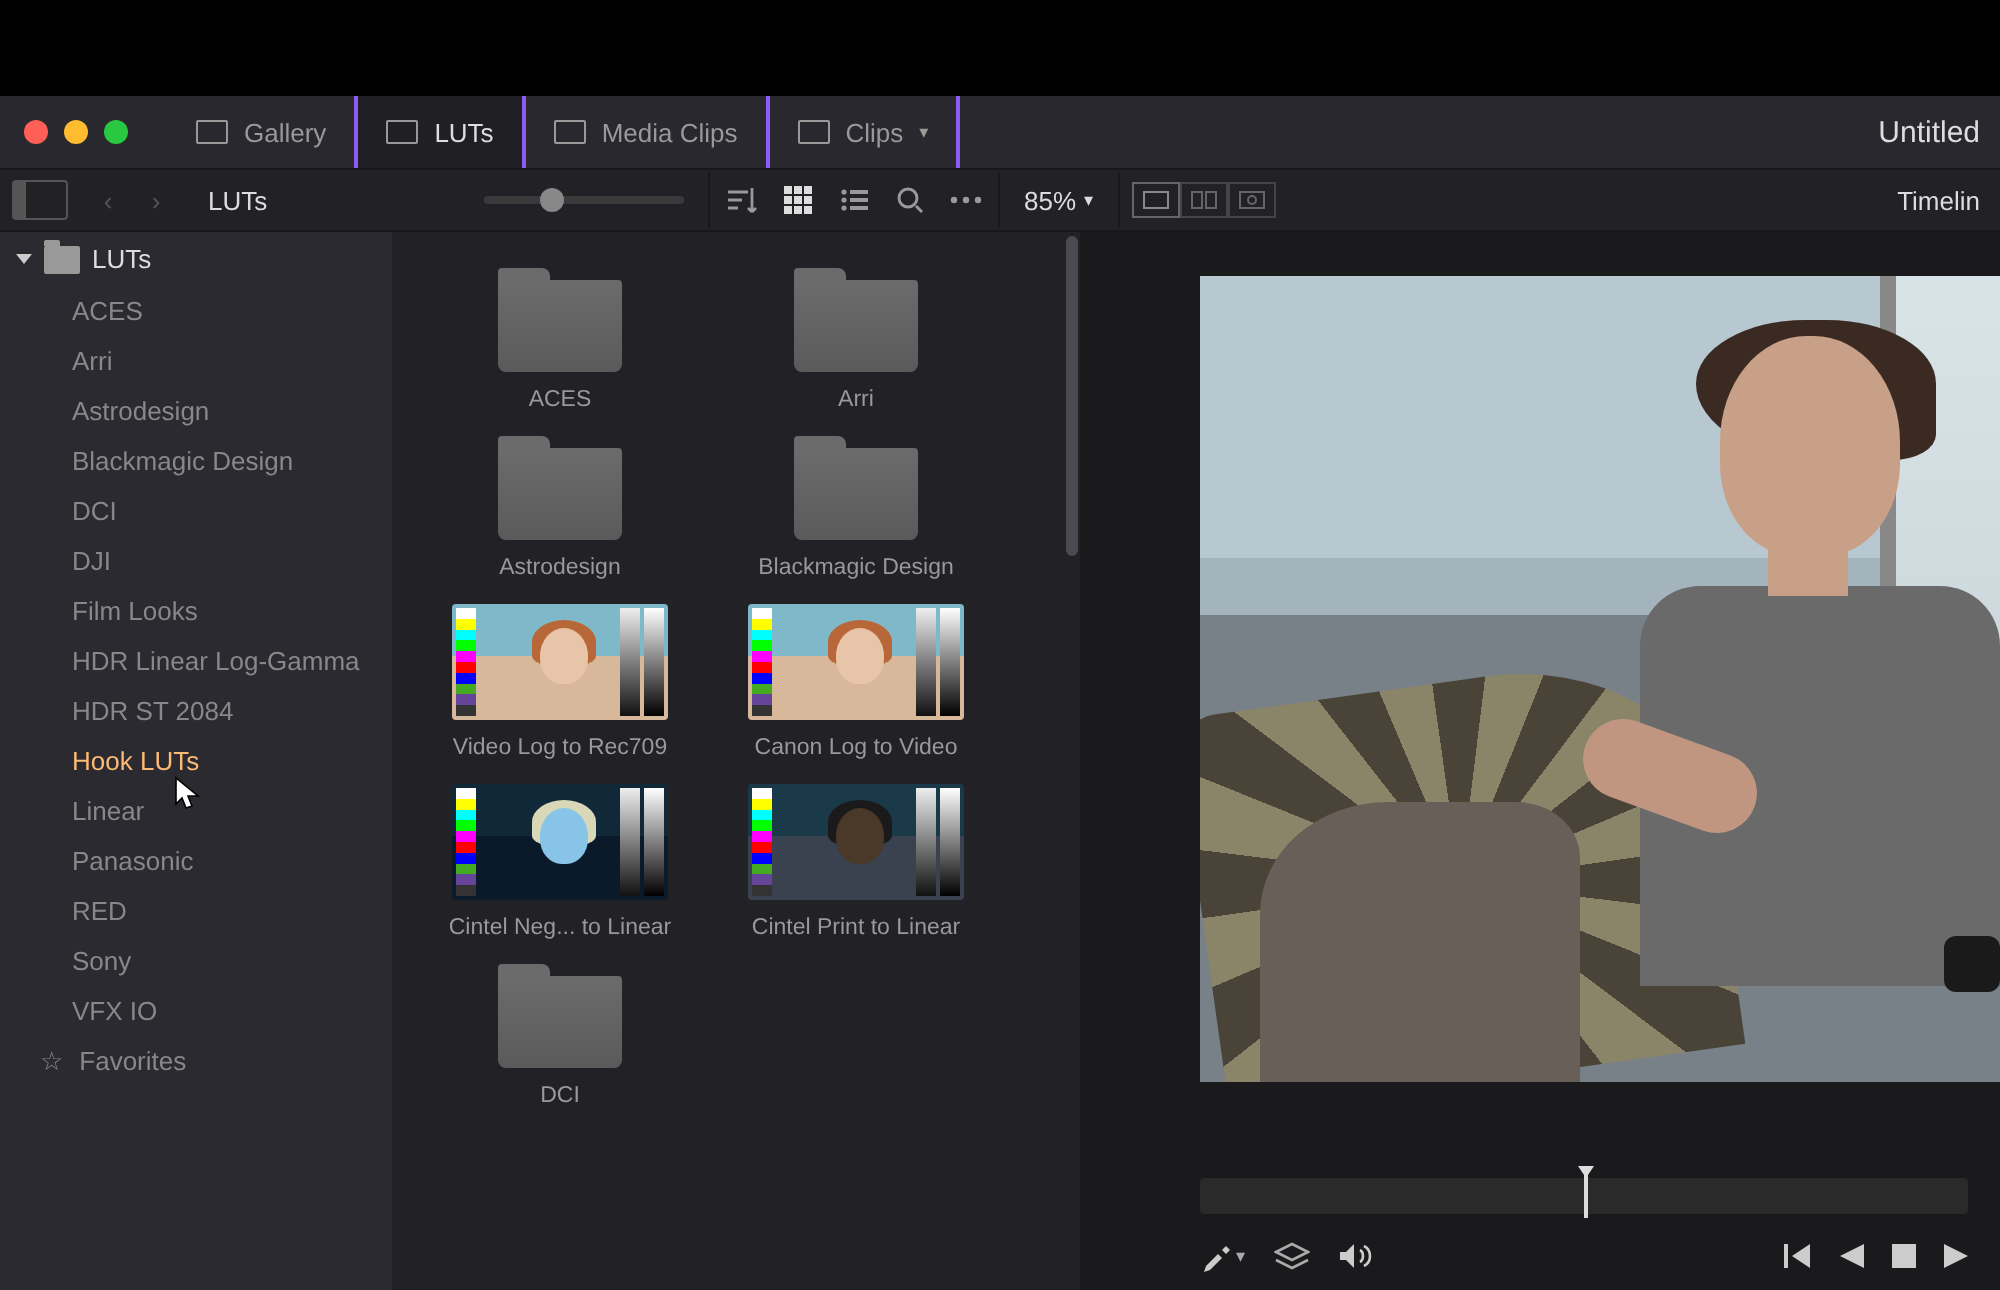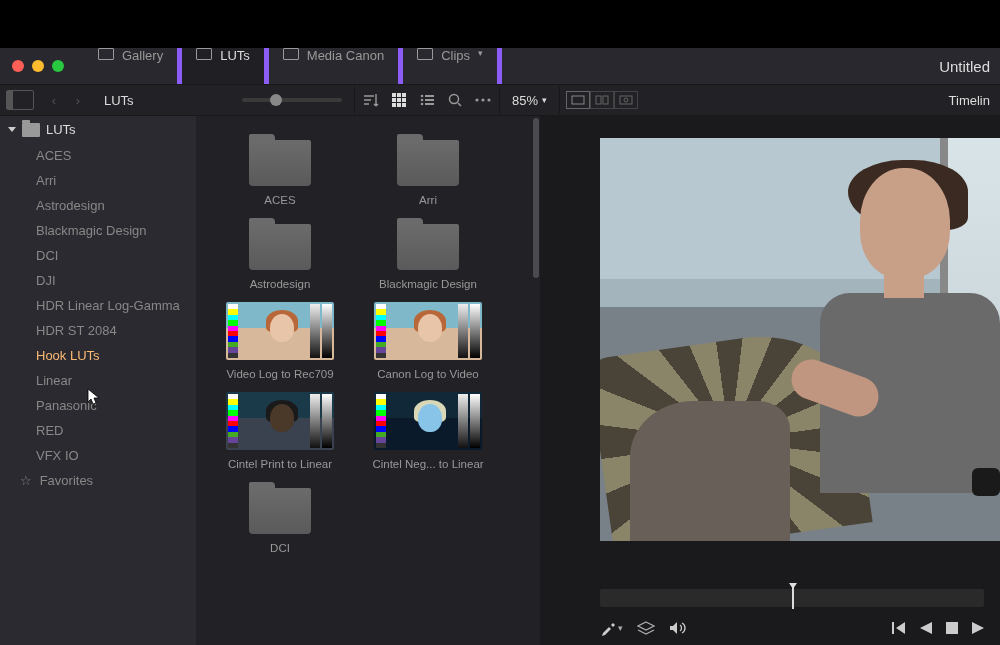--- a/index.html
+++ b/index.html
@@ -11,21 +11,21 @@
   
   
   .top-toolbar { height: 36px; background: #28282e; display: flex; align-items: center; padding: 0 0 0 12px; position: relative; }
   .traffic-lights { display: flex; gap: 8px; margin-right: 20px; }
   .traffic-light { width: 12px; height: 12px; border-radius: 50%; }
   .tl-close { background: #ff5f57; }
   .tl-min { background: #febc2e; }
   .tl-max { background: #28c840; }
   
   .tab-set { display: flex; align-items: stretch; height: 36px; }
-  .tab { display: flex; padding: 0 14px; gap: 8px; color: #999; cursor: pointer; border-right: 5px solid #8b5cf6;}
+  .tab { display: flex; align-items: center; padding: 0 14px; gap: 8px; color: #999; cursor: pointer; border-right: 2px solid #8b5cf6;}
   .tab.active { background: #1f1f24; color: #ddd; }
   .tab-icon { width: 16px; height: 12px; border: 1px solid #999; border-radius: 1px; position: relative; }
   .project-title { position: absolute; right: 10px; color: #ddd; font-size: 15px; }
   
   
   .second-toolbar { height: 32px; background: #212126; display: flex; align-items: center; border-top: 1px solid #181818; border-bottom: 1px solid #181818; }
   .panel-toggle { width: 28px; height: 20px; border: 1px solid #555; border-radius: 2px; margin: 0 6px; position: relative; cursor: pointer; }
   .panel-toggle::before { content:""; position:absolute; left:0; top:0; bottom:0; width:6px; background:#555; }
   .nav-arrows { display: flex; gap: 4px; padding: 0 4px; }
   .nav-arrow { width: 20px; height: 20px; display:flex; align-items:center; justify-content:center; color:#555; cursor:pointer; }
@@ -118,21 +118,21 @@
         <div class="tab">
           <span class="tab-icon"></span>
           <span>Gallery</span>
         </div>
         <div class="tab active">
           <span class="tab-icon"></span>
           <span>LUTs</span>
         </div>
         <div class="tab">
           <span class="tab-icon"></span>
-          <span>Media Canon</span>
+          <span>Media Clips</span>
         </div>
         <div class="tab">
           <span class="tab-icon"></span>
           <span>Clips</span>
           <span style="font-size: 9px;">▾</span>
         </div>
       </div>
     <div class="project-title">Untitled</div>
   </div>
 
@@ -222,26 +222,28 @@
         <div class="folder-icon"></div>
         <span>LUTs</span>
       </div>
       <div id="sidebar-items">
           <div class="sidebar-item">ACES</div>
           <div class="sidebar-item">Arri</div>
           <div class="sidebar-item">Astrodesign</div>
           <div class="sidebar-item">Blackmagic Design</div>
           <div class="sidebar-item">DCI</div>
           <div class="sidebar-item">DJI</div>
+          <div class="sidebar-item">Film Looks</div>
           <div class="sidebar-item">HDR Linear Log-Gamma</div>
           <div class="sidebar-item">HDR ST 2084</div>
           <div class="sidebar-item selected">Hook LUTs</div>
           <div class="sidebar-item">Linear</div>
           <div class="sidebar-item">Panasonic</div>
           <div class="sidebar-item">RED</div>
+          <div class="sidebar-item">Sony</div>
           <div class="sidebar-item">VFX IO</div>
         </div>
       <div class="sidebar-fav">
         <span class="star">☆</span>
         <span>Favorites</span>
       </div>
     </div>
 
     <div class="lut-panel">
       <div class="lut-grid" id="lut-grid">
@@ -280,41 +282,41 @@
                 <div class="head"></div>
               </div>
               <div class="color-chip"></div>
               <div class="grad-chip"></div>
               <div class="gray-chip"></div>
             </div>
             <div class="lut-label">Canon Log to Video</div>
           </div>
           <div class="lut-cell">
             <div class="lut-thumbimg">
+              <div class="portrait-bg neg">
+                <div class="hair"></div>
+                <div class="head"></div>
+              </div>
+              <div class="color-chip"></div>
+              <div class="grad-chip"></div>
+              <div class="gray-chip"></div>
+            </div>
+            <div class="lut-label">Cintel Neg... to Linear</div>
+          </div>
+          <div class="lut-cell">
+            <div class="lut-thumbimg">
               <div class="portrait-bg dark">
                 <div class="hair"></div>
                 <div class="head"></div>
               </div>
               <div class="color-chip"></div>
               <div class="grad-chip"></div>
               <div class="gray-chip"></div>
             </div>
             <div class="lut-label">Cintel Print to Linear</div>
-          </div>
-          <div class="lut-cell">
-            <div class="lut-thumbimg">
-              <div class="portrait-bg neg">
-                <div class="hair"></div>
-                <div class="head"></div>
-              </div>
-              <div class="color-chip"></div>
-              <div class="grad-chip"></div>
-              <div class="gray-chip"></div>
-            </div>
-            <div class="lut-label">Cintel Neg... to Linear</div>
           </div>
           <div class="lut-cell">
             <div class="folder-big"></div>
             <div class="lut-label">DCI</div>
           </div>
         </div>
       <div class="lut-scroll">
           <div class="lut-scroll-thumb"></div>
         </div>
     </div>

